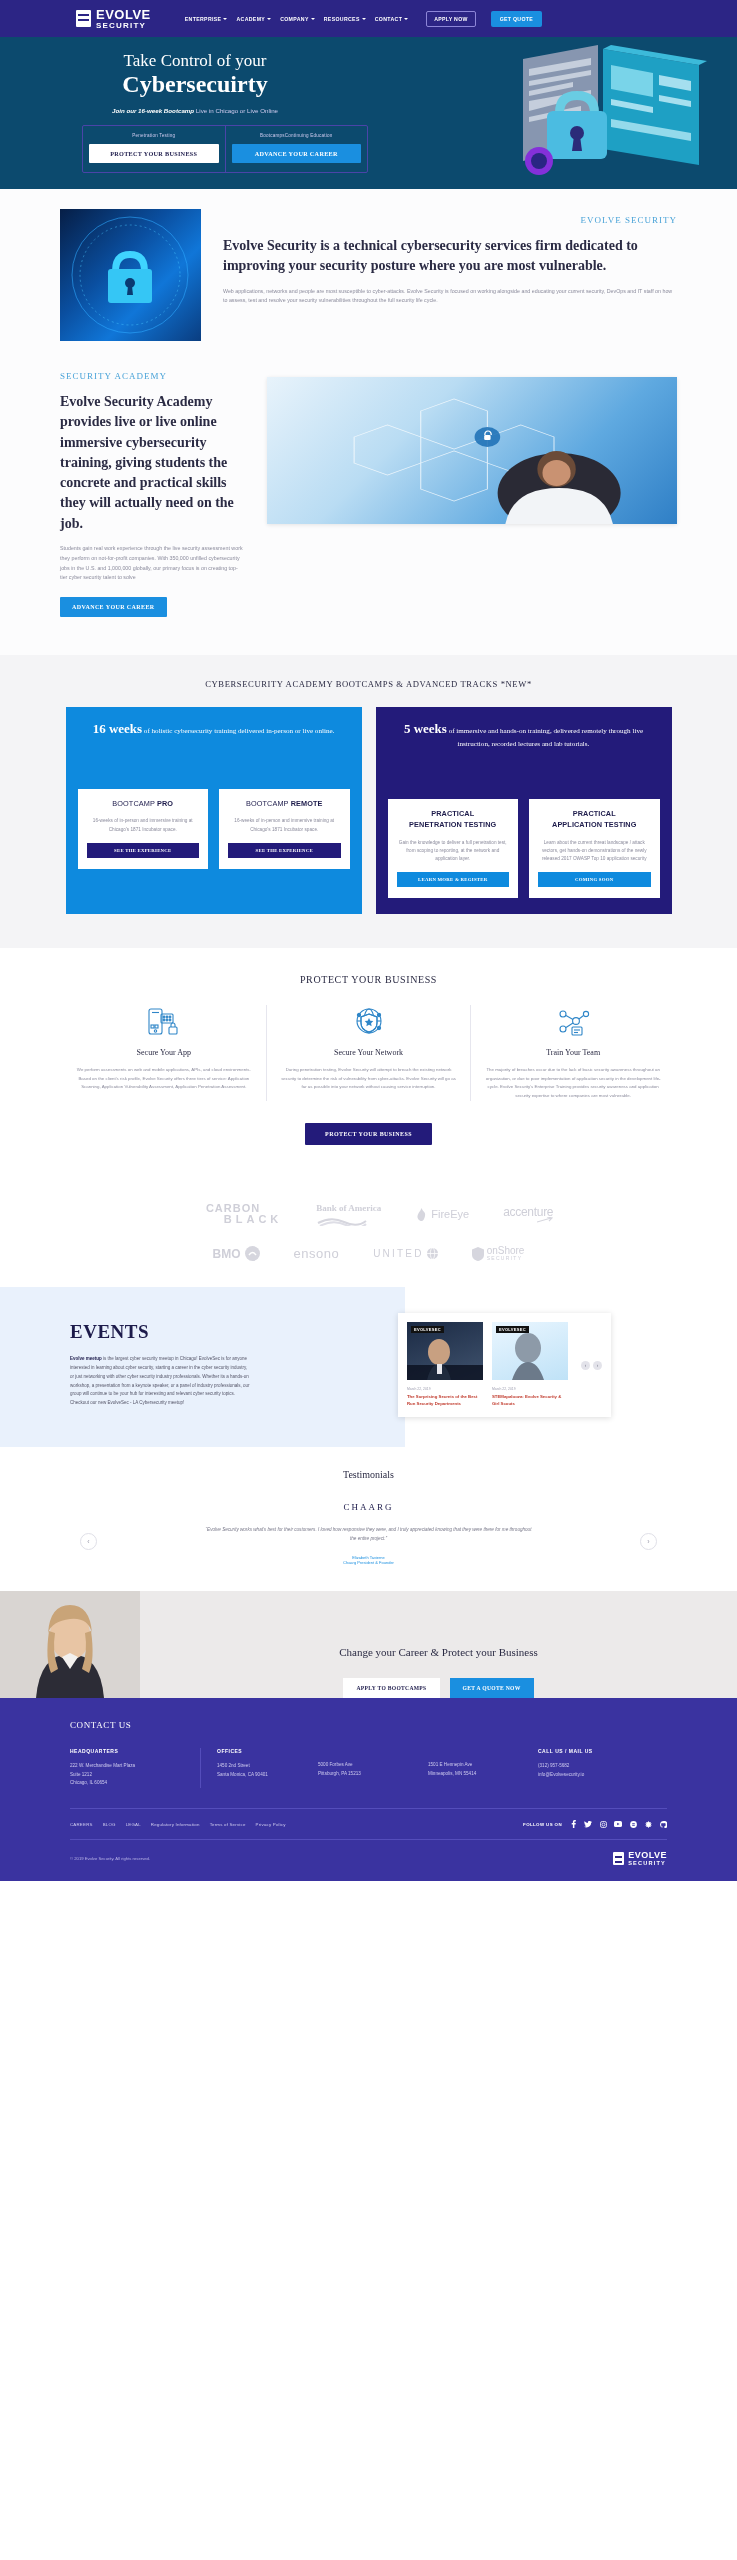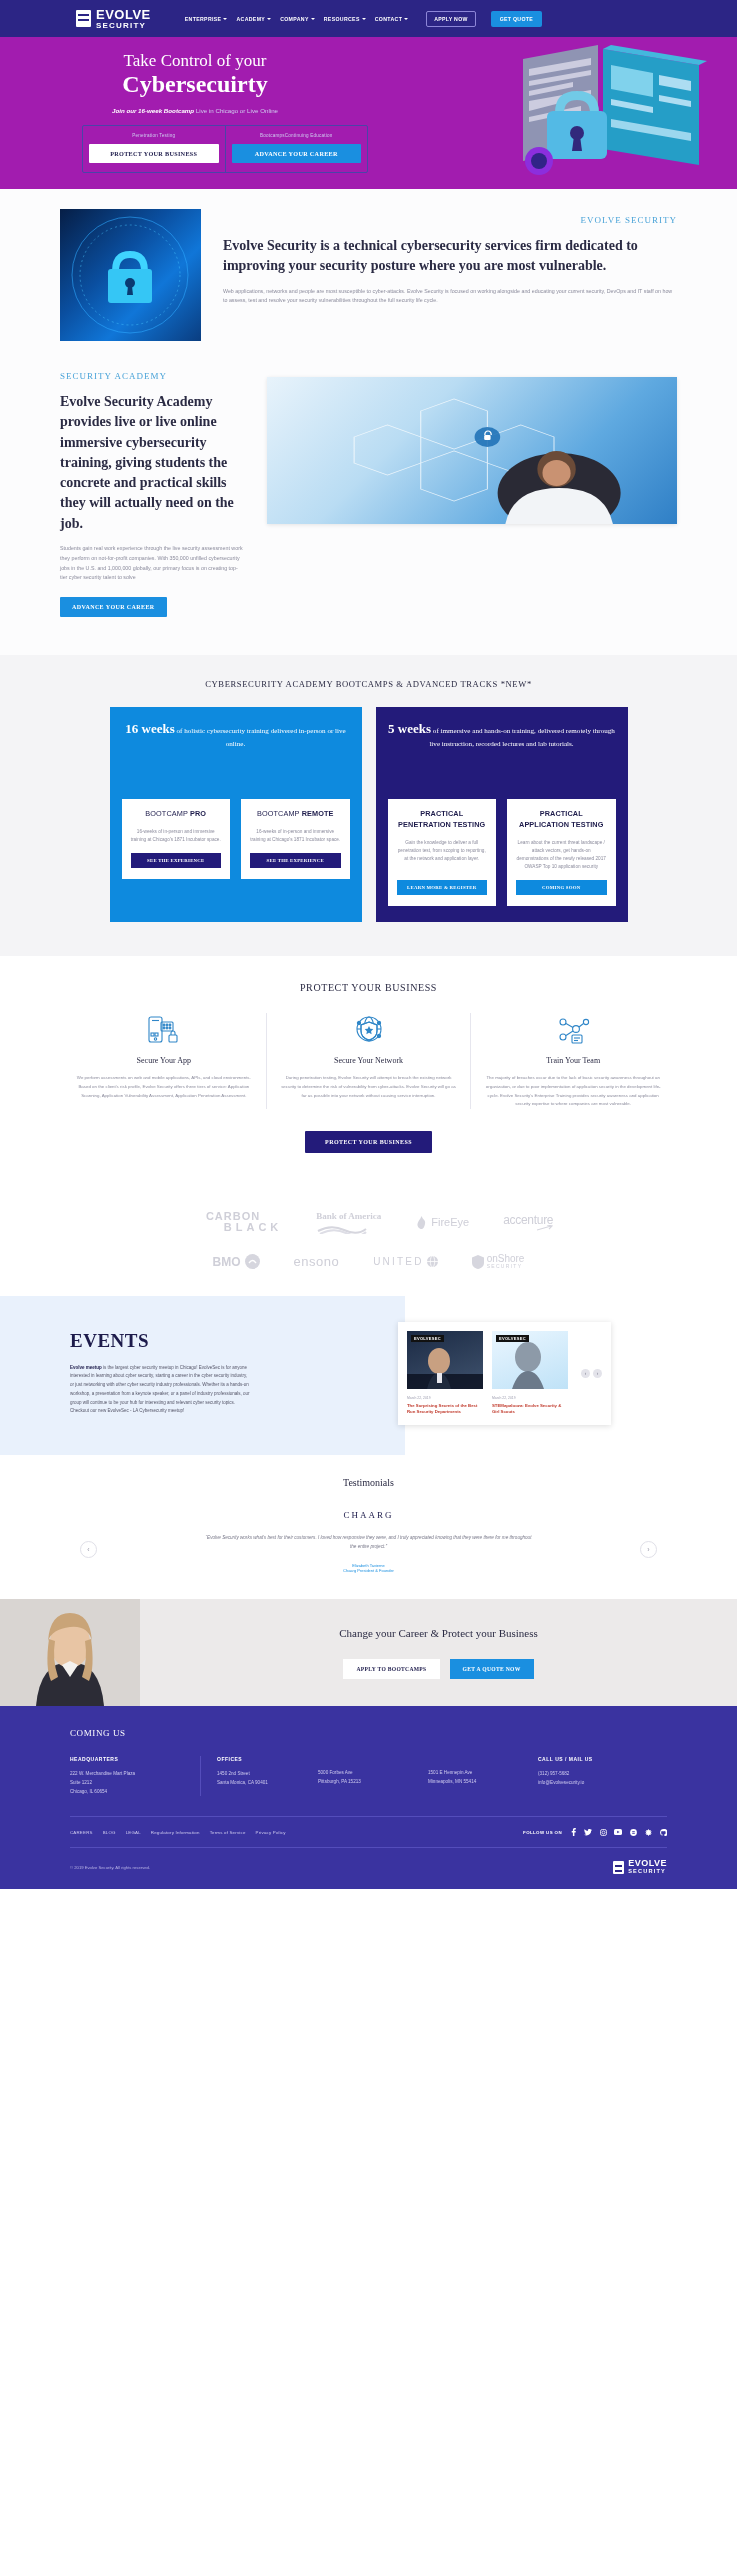--- a/index.html
+++ b/index.html
@@ -50,21 +50,21 @@
   }
   .btn-quote {
     margin-left: 6px;
     background: #1a8fe0; color:#fff;
     font-size: 5.2px; font-weight: bold; letter-spacing:.3px;
     padding: 5px 9px; border-radius: 2px; border:none; cursor:pointer;
   }
 
   
   .hero {
-    background: #a21caf;
+    background: #0c4a6e;
     height: 152px;
     position: relative;
     overflow: hidden;
   }
   .hero-inner { padding-left: 60px; padding-top: 14px; width: 330px; }
   .hero-l1 { font-family:"Liberation Serif",serif; font-size: 17px; color:#fff; text-align:center; }
   .hero-l2 { font-family:"Liberation Serif",serif; font-size: 24px; font-weight:bold; color:#fff; text-align:center; line-height:1.05; margin-top:1px; }
   .hero-sub { text-align:center; font-size:6.2px; color:#cfcbef; margin-top:10px; }
   .hero-sub b { color:#fff; font-style: italic; }
   .hero-cards {
@@ -117,21 +117,21 @@
     padding:7px 12px; letter-spacing:.4px; cursor:pointer; margin-top:14px;
   }
 
   
   .bootcamps { background:#f4f4f6; padding: 24px 30px 34px; }
   .section-title {
     font-family:"Liberation Serif",serif; font-size:8.6px; color:#2b2b44;
     text-align:center; letter-spacing:.6px; margin-bottom:18px;
   }
   .bc-row { display:flex; gap: 14px; justify-content:center; }
-  .bc-panel { width: 252px; padding: 12px 12px 16px; }
+  .bc-panel { width: 296px; padding: 12px 12px 16px; }
   .bc-panel.light { background:#0e8ade; }
   .bc-panel.dark  { background:#231b7a; }
   .bc-head { font-family:"Liberation Serif",serif; color:#fff; text-align:center; font-size:7.1px; line-height:1.5; }
   .bc-head .big { font-size:13px; font-weight:bold; }
   .bc-cards { display:flex; gap:11px; margin-top: 13px; }
   .bc-card { flex:1; background:#ffffff; padding: 10px 9px 11px; text-align:center; display:flex; flex-direction:column;margin-top:37px; }
   .bc-card-title { font-size:7.3px; font-weight:bold; color:#1d1b4b; letter-spacing:.1px; line-height:1.45; }
   .bc-card-title .thin { font-weight:normal; }
   .bc-card-body { font-size:4.7px; color:#8b8b9c; line-height:1.75; margin-top:8px; flex:1; }
   .bc-card-btn {
@@ -196,21 +196,21 @@
     position:absolute; top: 86px; width: 17px; height:17px; border-radius:50%;
     border:1px solid #e0e0e8; background:#fff; color:#9a9aaa;
     display:flex;align-items:center;justify-content:center;font-size:7px;cursor:pointer;
   }
   .nav-circle.l { left: 80px; }
   .nav-circle.r { right: 80px; }
 
   
   .career { background:#eceaea; display:flex; align-items:stretch; height: 107px; }
   .career-img { width: 140px; background: linear-gradient(160deg,#d8d4d2,#b4aeab 55%,#4a4a52); position:relative; overflow:hidden; }
-  .career-mid { flex:1; display:flex; flex-direction:column; align-items:center; justify-content:center; }
+  .career-mid { flex:1; display:flex; flex-direction:column; align-items:center; justify-content:flex-end; }
   .career-title { font-family:"Liberation Serif",serif; font-size:11px; color:#2b2b44; }
   .career-btns { display:flex; gap:10px; margin-top:20px; }
   .btn-ghost { background:#fff; color:#1d1b4b; border:none; font-family:"Liberation Serif",serif;
     font-weight:bold; font-size:5.6px; padding:7px 13px; letter-spacing:.3px; cursor:pointer; }
   .btn-blue2 { background:#1a8fe0; color:#fff; border:none; font-family:"Liberation Serif",serif;
     font-weight:bold; font-size:5.6px; padding:7px 13px; letter-spacing:.3px; cursor:pointer; }
 
   
   .footer { background:#3a33a0; padding: 22px 70px 0; color:#fff; }
   .footer-title { font-family:"Liberation Serif",serif; font-size:9px; letter-spacing:.6px; }
@@ -606,21 +606,21 @@
   <div class="career-mid">
     <div class="career-title">Change your Career &amp; Protect your Business</div>
     <div class="career-btns">
       <button class="btn-ghost">APPLY TO BOOTCAMPS</button>
       <button class="btn-blue2">GET A QUOTE NOW</button>
     </div>
   </div>
 </div>
 
 <div class="footer">
-  <div class="footer-title">COMING US</div>
+  <div class="footer-title">CONTACT US</div>
   <div class="footer-cols">
     <div class="fc hq">
       <div class="fc-head">HEADQUARTERS</div>
       <div class="fc-line">222 W. Merchandise Mart Plaza</div>
       <div class="fc-line">Suite 1212</div>
       <div class="fc-line">Chicago, IL 60654</div>
     </div>
     <div class="fc off">
       <div class="fc-head">OFFICES</div>
       <div class="fc-line">1450 2nd Street</div>

